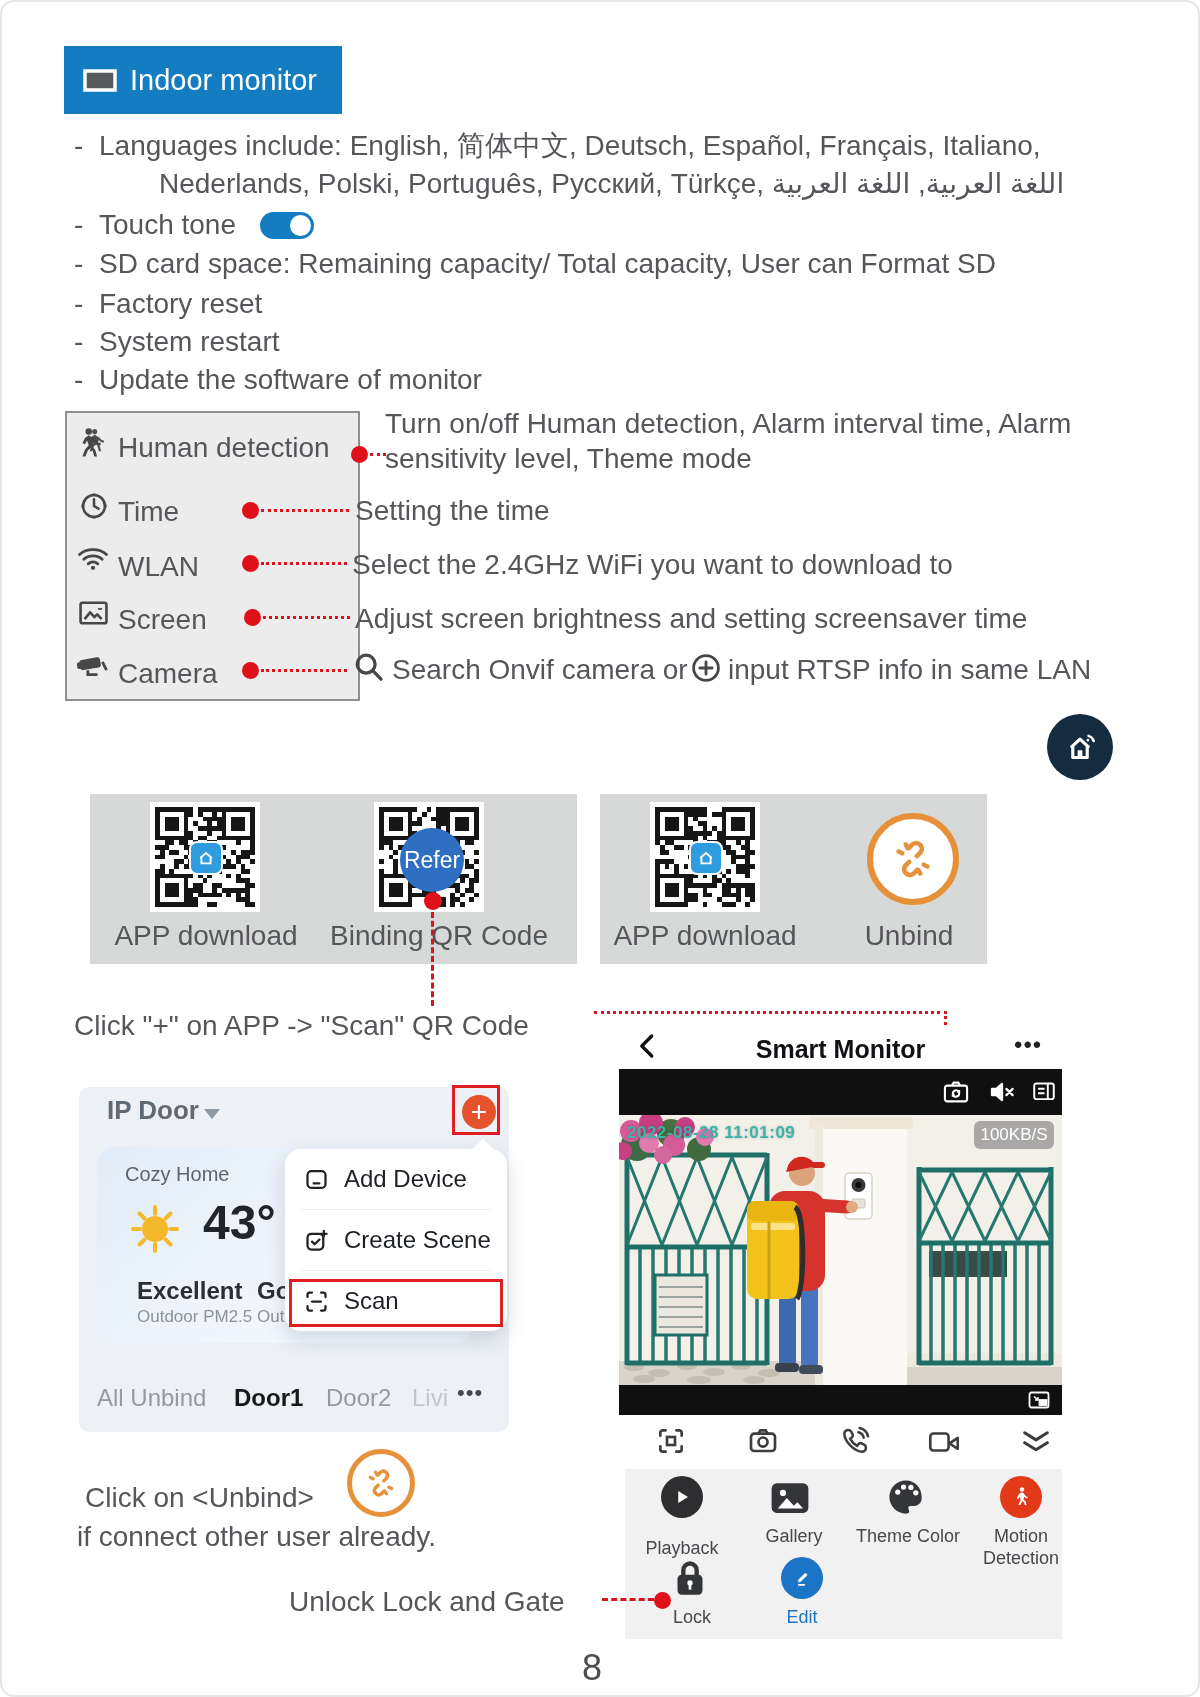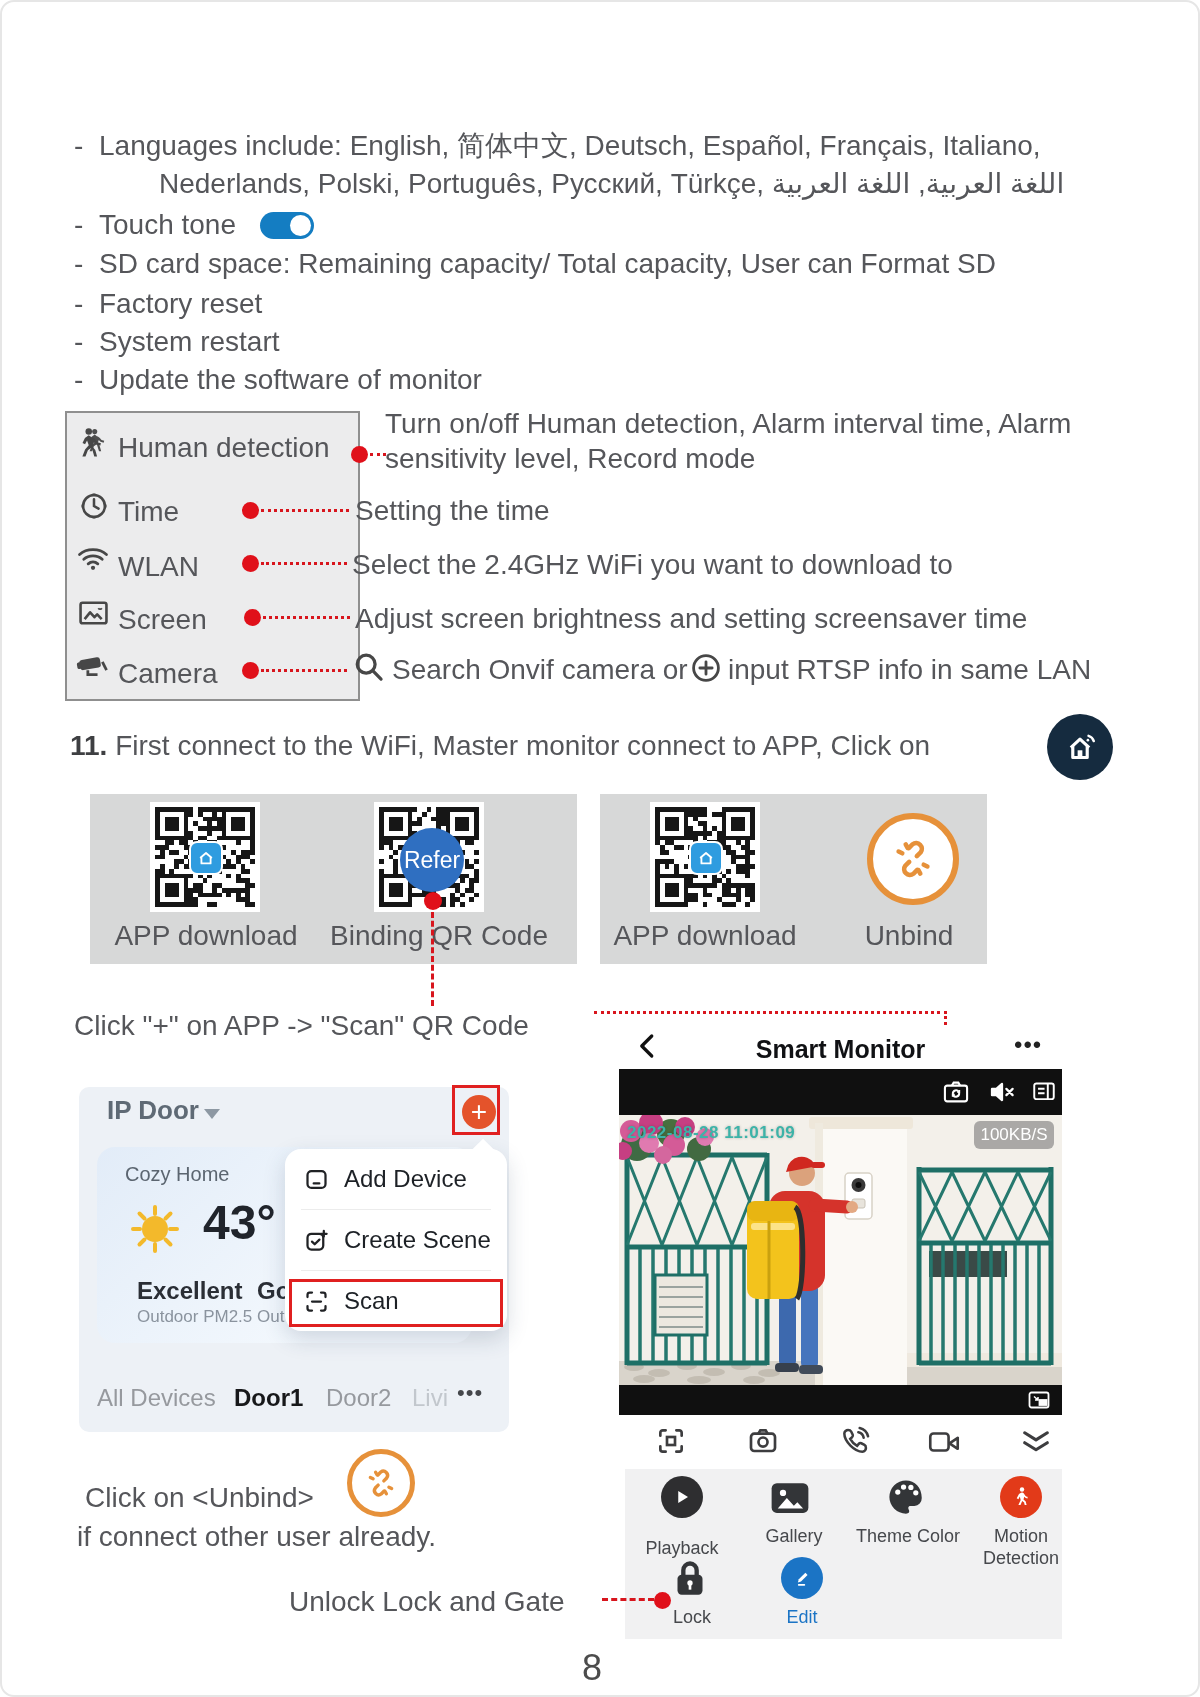--- a/index.html
+++ b/index.html
@@ -54,20 +54,28 @@
   .tab{font-size:24px;color:#96999e;}
   .tab.active{color:#17181a;font-weight:bold;}
   .page-num{position:absolute;left:540px;top:1645px;width:100px;text-align:center;font-size:36px;color:#4c4c4c;}
   svg{display:block;}
 </style>
 </head>
 <body>
 
 <div class="page">
 
+  <div class="header-badge">
+    <span style="display:flex">
+      <svg width="36" height="27" viewBox="0 0 36 27">
+          <rect x="3" y="4" width="30" height="19" fill="#58595b" stroke="#fff" stroke-width="3.5"></rect>
+        </svg>
+    </span>
+    <span>Indoor monitor</span>
+  </div>
 
   <div class="t" style="left:72px;top:128px">-</div>
   <div class="t" style="left:157px;top:166px">Nederlands, Polski, Português, Русский, Türkçe, اللغة العربية, اللغة العربية</div>
   <div class="t" style="left:97px;top:128px">Languages include:  English, 简体中文, Deutsch, Español, Français, Italiano,</div>
 
   <div class="t" style="left:72px;top:207px">-</div>
   <div class="t" style="left:97px;top:207px">Touch tone</div>
   <div class="toggle">
       <i></i>
     </div>
@@ -145,43 +153,39 @@
   <div class="rdot" style="left:240px;top:500px;width:17px;height:17px"></div>
   <div class="dotline" style="left:259px;top:507px;width:88px"></div>
   <div class="rdot" style="left:240px;top:553px;width:17px;height:17px"></div>
   <div class="dotline" style="left:259px;top:560px;width:86px"></div>
   <div class="rdot" style="left:242px;top:607px;width:17px;height:17px"></div>
   <div class="dotline" style="left:261px;top:614px;width:87px"></div>
   <div class="rdot" style="left:240px;top:660px;width:17px;height:17px"></div>
   <div class="dotline" style="left:259px;top:667px;width:86px"></div>
 
   <div class="t" style="left:383px;top:406px">Turn on/off Human detection, Alarm interval time,  Alarm</div>
-  <div class="t" style="left:383px;top:441px">sensitivity level, Record mode</div>
+  <div class="t" style="left:383px;top:441px">sensitivity level, Theme mode</div>
   <div class="t" style="left:353px;top:493px">Setting the time</div>
   <div class="t" style="left:350px;top:547px">Select the 2.4GHz WiFi you want to download to</div>
   <div class="t" style="left:353px;top:601px">Adjust screen brightness and setting screensaver time</div>
   <span class="abs" style="left:350px;top:648px">
     <svg width="34" height="34" viewBox="0 0 24 24" fill="none" stroke="#474747" stroke-width="2.3" stroke-linecap="round">
       <circle cx="10" cy="10" r="6.3"></circle>
         <path d="M14.8 14.8L20.5 20.5"></path>
     </svg>
   </span>
   <div class="t" style="left:390px;top:652px">Search Onvif camera or</div>
   <span class="abs" style="left:688px;top:650px">
     <svg width="32" height="32" viewBox="0 0 24 24" fill="none" stroke="#474747" stroke-width="2.1" stroke-linecap="round">
       <circle cx="12" cy="12" r="9.3"></circle>
         <path d="M12 7.4v9.2 M7.4 12h9.2"></path>
     </svg>
   </span>
   <div class="t" style="left:726px;top:652px">input RTSP info in same LAN</div>
 
-  <div class="t" style="left:68px;top:728px">
-    <b style="color:#3e3f42">11.</b>
-    <span>First connect to the WiFi, Master monitor connect to APP, Click on</span>
-  </div>
   <div class="navy-home">
     <svg width="42" height="42" viewBox="0 0 32 32" fill="none" stroke="#fff" stroke-width="2.4" stroke-linejoin="round">
       <path d="M9 16.5L16 10l7 6.5"></path>
         <path d="M10.5 15.5V24h11v-8.5"></path>
       <rect x="14.2" y="18.5" width="3.6" height="5.5" fill="#fff" stroke="none"></rect>
       <path d="M22.5 7.5a6 6 0 0 1 4 4" stroke-width="1.9" stroke-linecap="round"></path>
       <circle cx="22" cy="10.8" r="1" fill="#fff" stroke="none"></circle>
     </svg>
   </div>
 
@@ -986,21 +990,21 @@
       <div class="pop-row" style="top:122px">
         <span>
           <svg width="27" height="27" viewBox="0 0 24 24" fill="none" stroke="#202225" stroke-width="2" stroke-linecap="round">
               <path d="M4 8V6a2 2 0 0 1 2-2h2 M16 4h2a2 2 0 0 1 2 2v2 M20 16v2a2 2 0 0 1-2 2h-2 M8 20H6a2 2 0 0 1-2-2v-2 M8 12h8"></path>
             </svg>
         </span>
         <span>Scan</span>
       </div>
     </div>
 
-    <div class="abs tab" style="left:18px;top:297px">All Devices</div>
+    <div class="abs tab" style="left:18px;top:297px">All Unbind</div>
     <div class="abs tab active" style="left:155px;top:297px">Door1</div>
     <div class="abs tab" style="left:247px;top:297px">Door2</div>
     <div class="abs tab" style="left:333px;top:297px;color:#c2c7cd">Livi</div>
     <div class="abs" style="left:378px;top:293px;font-size:22px;color:#45474b;letter-spacing:1px">•••</div>
   </div>
 
   <div class="redbox" style="left:450px;top:1083px;width:48px;height:50px">
     <div class="plus-btn">+</div>
   </div>
 

